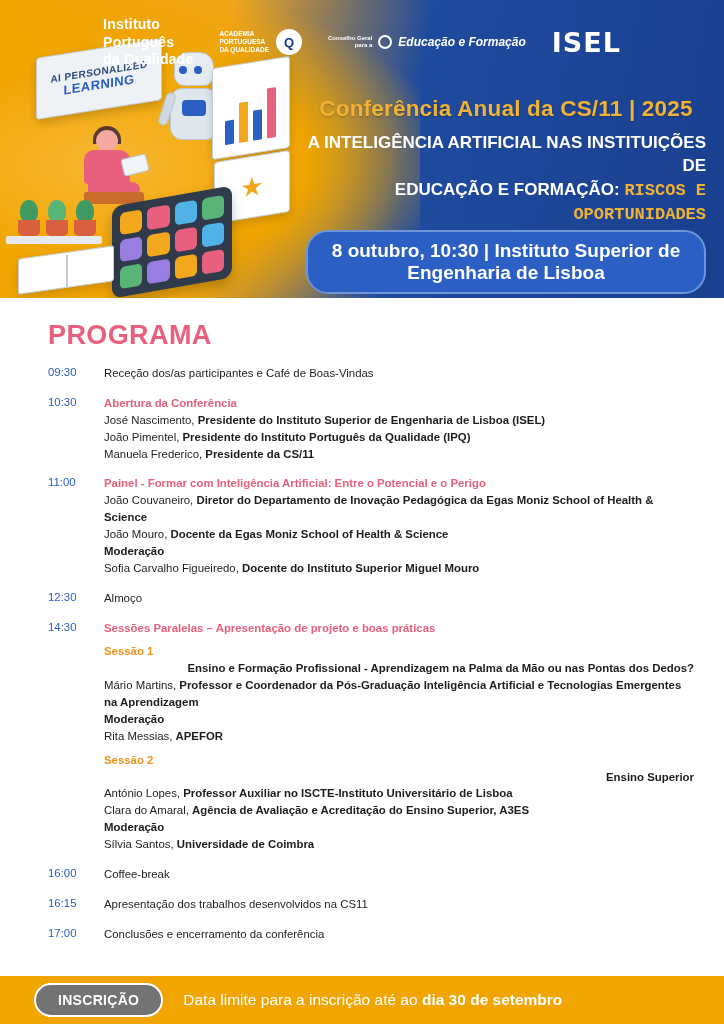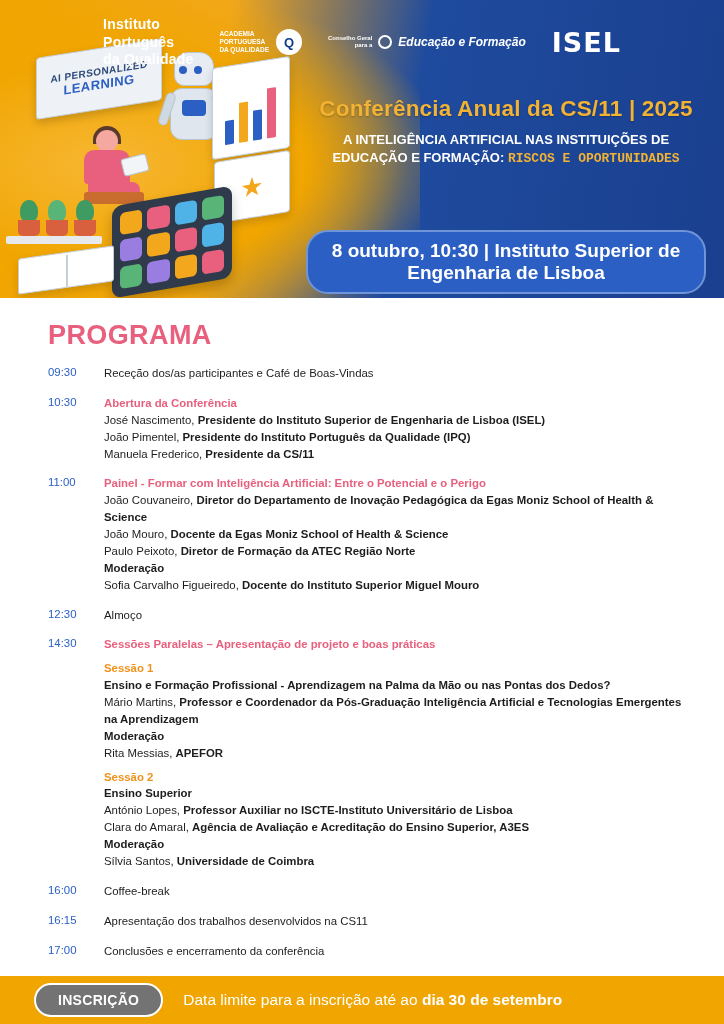--- a/index.html
+++ b/index.html
@@ -44,21 +44,21 @@
   .logo-isel { color:#fff; font-size:27px; font-weight:700; letter-spacing:1px; font-family:"DejaVu Sans", sans-serif; }
 
   .title-block {
     position:absolute; right:18px; top:96px; width:400px; text-align:center; z-index:5;
   }
   .title-main {
     color:#f2b233; font-size:22.5px; font-weight:700; letter-spacing:.2px;
     text-shadow: 0 1px 2px rgba(0,0,0,.25);
   }
   .title-sub {
-    color:#ffffff; font-size:13px; font-weight:700; line-height:1.38; margin-top:9px;
+    color:#ffffff; font-size:17px; font-weight:700; line-height:1.38; margin-top:9px;text-align:right;
   }
   .title-sub .risks { color:#f2b233;font-family:Liberation Mono, monospace; }
   .date-bar {
     position:absolute; right:18px; top:230px; width:400px;
     background:#2b5fc4; border:2px solid #6f95d8; border-radius:22px;
     color:#fff; font-size:19px; font-weight:700; text-align:center;
     padding:8px 10px;
     z-index:5;
   }
 
@@ -133,21 +133,21 @@
     color:#e8607d; font-size:27px; font-weight:700; letter-spacing:.4px; margin-bottom:14px;
   }
   .row { display:flex; margin-bottom:13px; }
   .time {
     width:56px; flex:0 0 56px; color:#2b5fc4; font-size:11.4px; font-weight:400; padding-top:1px;
   }
   .content { flex:1; font-size:11.4px; line-height:1.48; color:#1d1d1d; }
   .content .plain { color:#1d1d1d; }
   .head-pink { color:#e8607d; font-weight:700; }
   .head-orange { color:#f0921c; font-weight:700; }
-  .bold { font-weight:700; }
+  .bold { font-weight:700;text-align:right; }
   .mod { font-weight:700; color:#1d1d1d; }
   .gap { margin-top:7px; }
 
   
   .footer {
     position:absolute; bottom:0; left:0; right:0; height:48px;
     background:#f0a500; display:flex; align-items:center; padding-left:34px; gap:20px;
   }
   .insc-badge {
     background:#737373; border:2px solid #ffffff; border-radius:22px;
@@ -276,21 +276,20 @@
           <div><span>João Pimentel, </span><span class="bold">Presidente do Instituto Português da Qualidade (IPQ)</span></div>
           <div><span>Manuela Frederico, </span><span class="bold">Presidente da CS/11</span></div>
         </div>
       </div>
       <div class="row">
         <div class="time">11:00</div>
         <div class="content">
           <div class="head-pink">Painel - Formar com Inteligência Artificial: Entre o Potencial e o Perigo</div>
           <div><span>João Couvaneiro, </span><span class="bold">Diretor do Departamento de Inovação Pedagógica da Egas Moniz School of Health &amp; Science</span></div>
           <div><span>João Mouro, </span><span class="bold">Docente da Egas Moniz School of Health &amp; Science</span></div>
-          <div><span>Paulo Peixoto, </span><span class="bold">Diretor de Formação da ATEC Região Norte</span></div>
           <div class="mod">Moderação</div>
           <div><span>Sofia Carvalho Figueiredo, </span><span class="bold">Docente do Instituto Superior Miguel Mouro</span></div>
         </div>
       </div>
       <div class="row">
         <div class="time">12:30</div>
         <div class="content">
           <div class="plain">Almoço</div>
         </div>
       </div>

